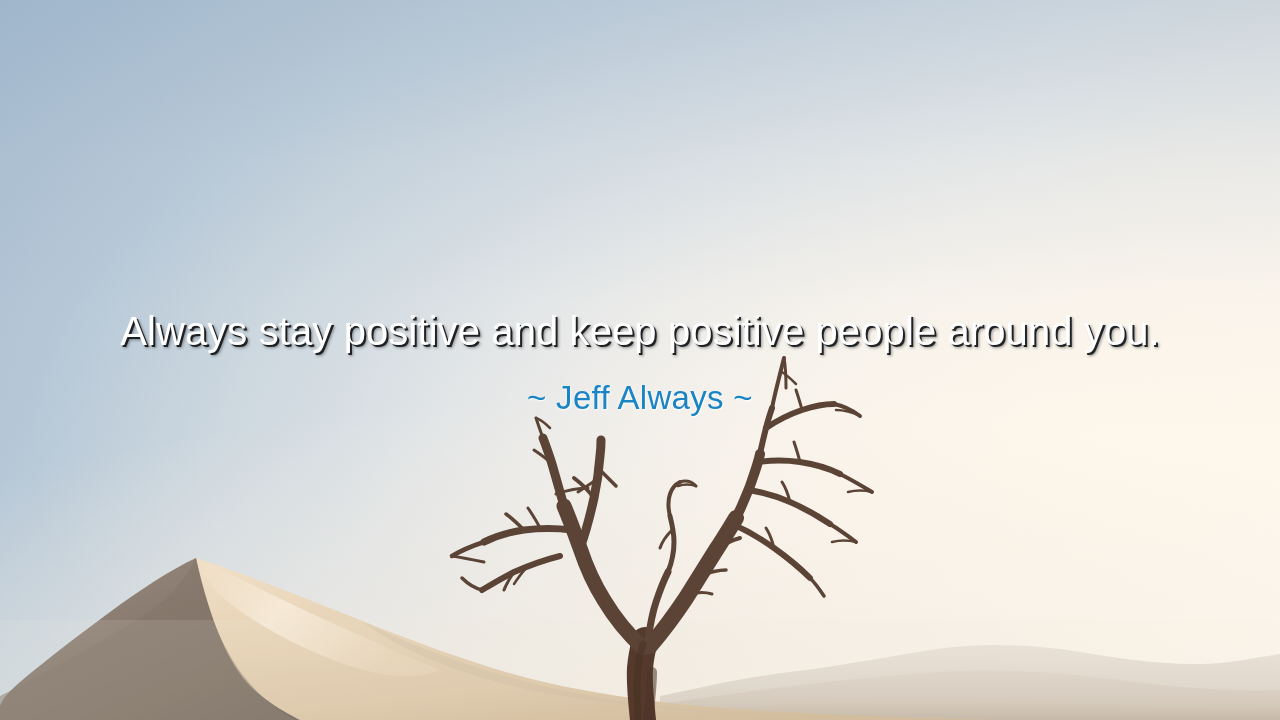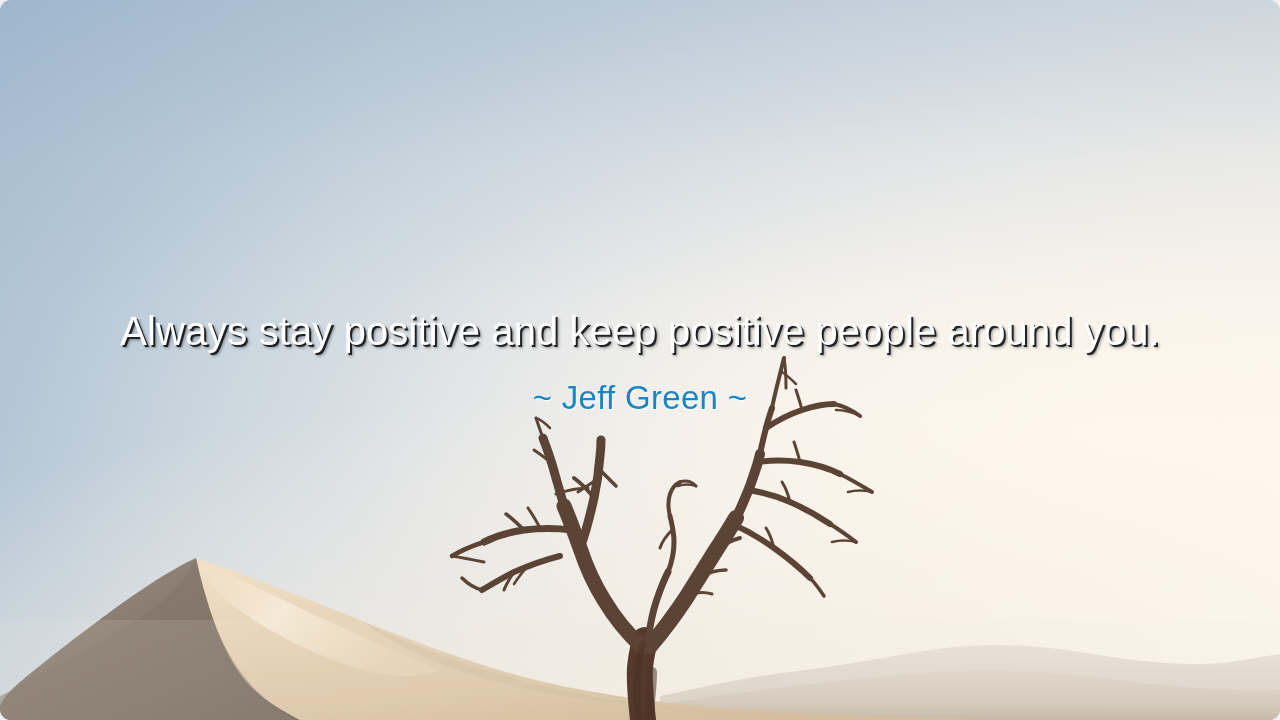--- a/index.html
+++ b/index.html
@@ -12,21 +12,20 @@
   body {
     font-family: "Liberation Sans", sans-serif;
     background: #eef0f2;
   }
 
   #scene {
     position: relative;
     width: 1280px;
     height: 720px;
     overflow: hidden;
-    border-radius: 11px;
   }
 
   
   .bg-base {
     position: absolute;
     inset: 0;
     background:
       linear-gradient(115deg,
         #a6bbcf 0%,
         #b4c6d6 12%,
@@ -284,16 +283,16 @@
       <path d="M552,464 C546,458 540,454 534,450" stroke-width="3"></path>
       <path d="M543,438 C540,430 538,424 536,418" stroke-width="3"></path>
       <path d="M536,418 C542,420 546,424 550,428" stroke-width="2.5"></path>
     </g>
 
     <path d="M638,720 C637,700 636,684 638,668 C639,658 641,650 643,644" stroke="#45301f" stroke-width="7" fill="none" opacity="0.45" stroke-linecap="round"></path>
   </svg>
 
   <div class="quote-block">
     <div class="quote-text">Always stay positive and keep positive people around you.</div>
-    <div class="quote-author">~ Jeff Green ~</div>
+    <div class="quote-author">~ Jeff Always ~</div>
   </div>
 
 </div>
 
 </body></html>

